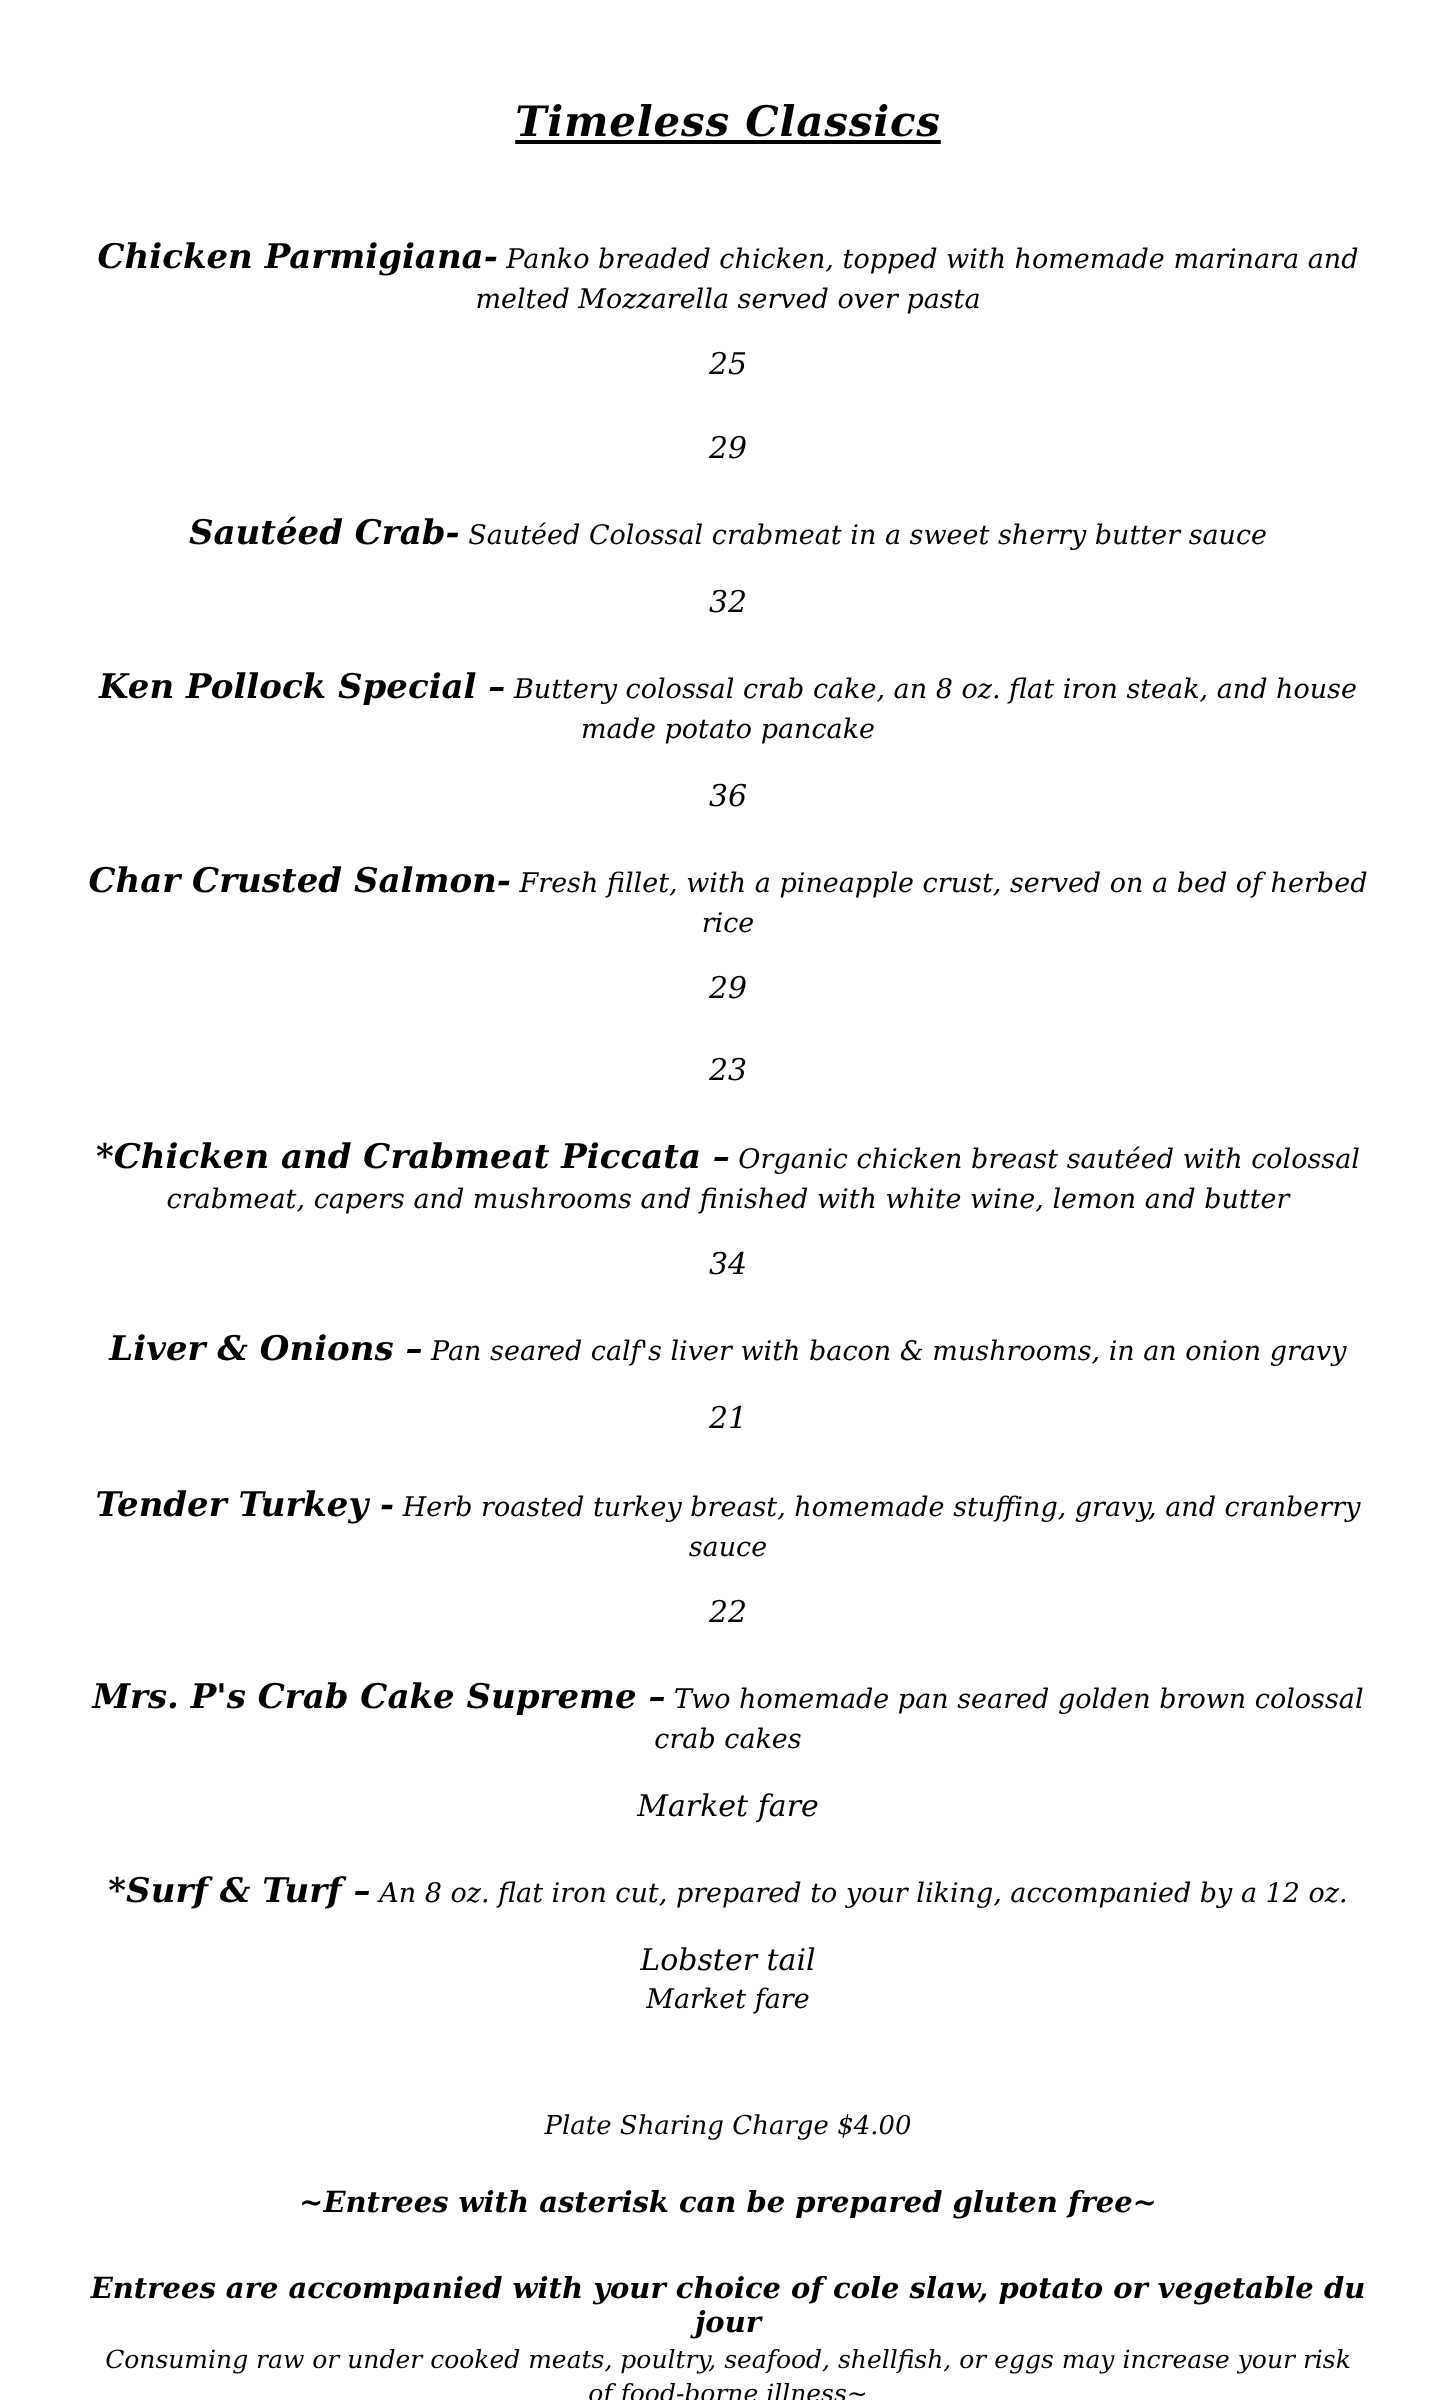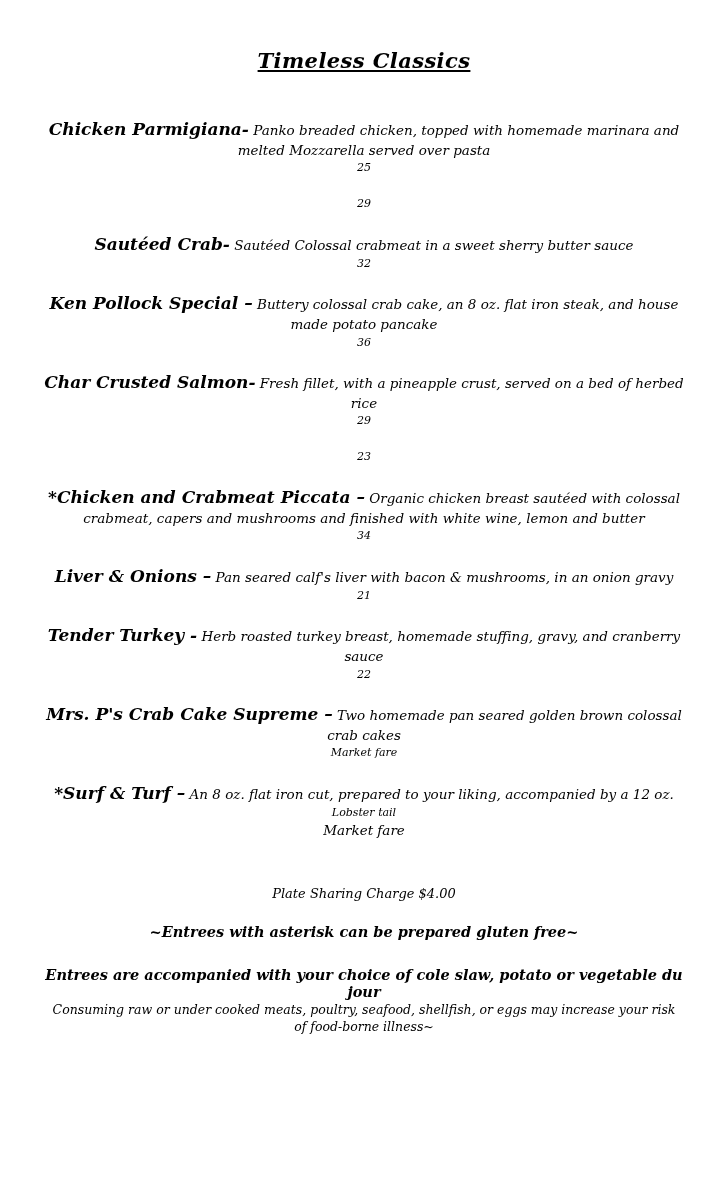--- a/index.html
+++ b/index.html
@@ -46,23 +46,23 @@
     font-weight: bold;
     font-size: 17px;
     font-style: italic;
   }
   .item-desc {
     font-style: italic;
     font-size: 13.5px;
   }
   .item-price {
     font-style: italic;
-    font-size: 11px;
+    font-size: 15px;
     display: block;
-    margin-top: 0;
+    margin-top: 12px;
   }
   .item-price-extra {
     font-style: italic;
     font-size: 13.5px;
     display: block;
   }
   .footer {
     margin-top: 46px;
   }
   .footer-line {

